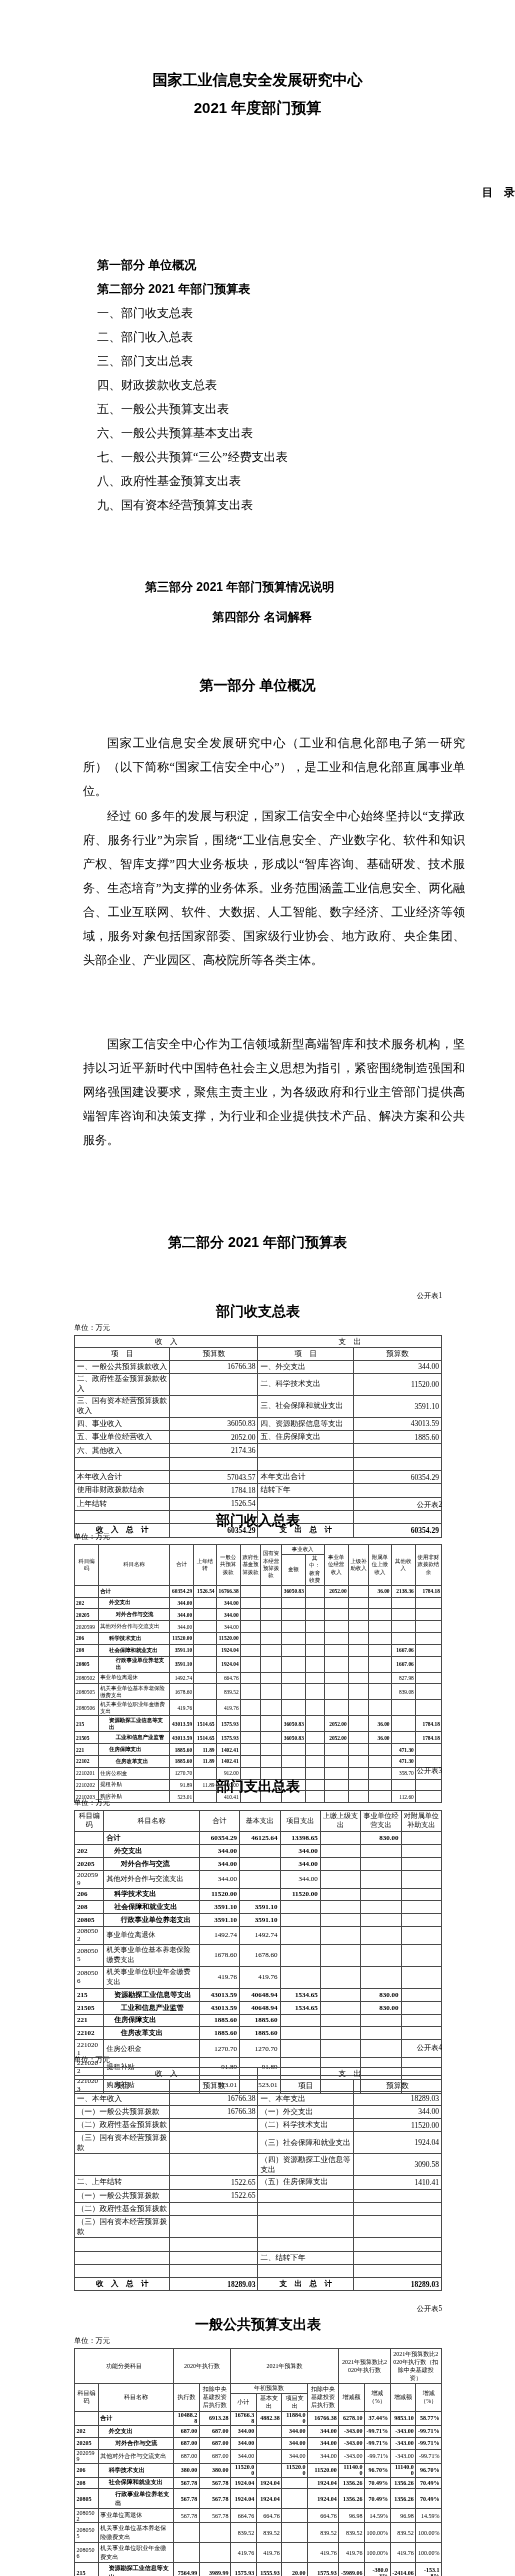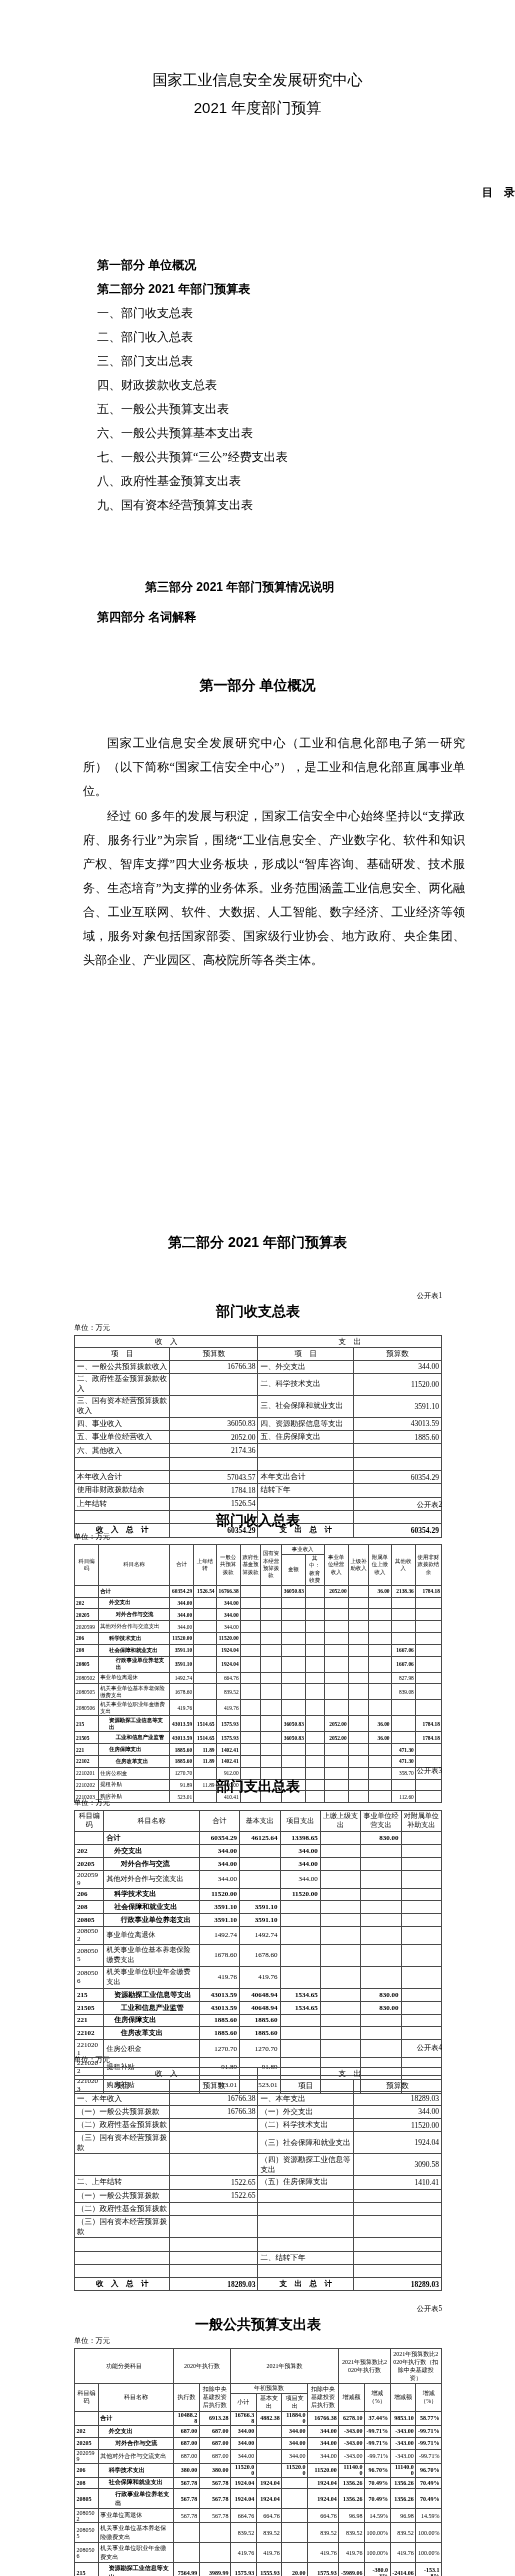--- a/index.html
+++ b/index.html
@@ -1,27 +1,27 @@
 <!DOCTYPE html>
 <html style="font-size:8.2px"><head>
 <meta charset="utf-8">
 <style>
   html,body{margin:0;padding:0;background:#ffffff;}
   .page{position:relative;width:515px;height:4043px;background:#fff;color:#000;
         font-family:"Liberation Serif","DejaVu Serif",serif;overflow:hidden;}
   .abs{position:absolute;left:0;width:100%;}
-  .cover{text-align:center;font-weight:normal;font-size:15px;line-height:28px;
+  .cover{text-align:center;font-weight:bold;font-size:15px;line-height:28px;
          font-family:"Liberation Sans","DejaVu Sans",sans-serif;}
   .toc-title{text-align:right;font-weight:bold;font-size:11px;
          font-family:"Liberation Sans","DejaVu Sans",sans-serif;}
   .toc-wrap{position:absolute;left:97px;width:330px;}
   .toc-item{font-size:12px;line-height:24px;height:24px;white-space:nowrap;}
   .toc-item.hd{font-weight:bold;font-family:"Liberation Sans","DejaVu Sans",sans-serif;}
   .toc-item:nth-child(12){margin-top:58px;margin-left:48px;}
-  .toc-item:nth-child(13){margin-top:6.2px;}
+  .toc-item:nth-child(13){margin-top:6.2px;text-align:center;}
   .part-heading{text-align:center;font-weight:bold;font-size:14px;
          font-family:"Liberation Sans","DejaVu Sans",sans-serif;}
   .para{position:absolute;left:83px;width:382px;font-size:12px;line-height:24px;
         text-align:justify;text-indent:2em;}
   .tblock{position:absolute;left:74px;width:368px;}
   .open-label{text-align:right;font-size:7.2px;margin-bottom:2.1px;}
   .tbl-title{text-align:center;font-size:14px;font-weight:bold;margin:1px 0 2.1px;}
   .unit{font-size:7.2px;margin-bottom:2.1px;}
   table{width:100%;border-collapse:collapse;table-layout:fixed;border:1px solid #222;}
   th,td{border:0.5px solid #4a4a4a;font-weight:normal;padding:0.5px 2.1px;
@@ -58,20 +58,21 @@
       <div class="toc-item">七、一般公共预算“三公”经费支出表</div>
       <div class="toc-item">八、政府性基金预算支出表</div>
       <div class="toc-item">九、国有资本经营预算支出表</div>
       <div class="toc-item hd">第三部分 2021 年部门预算情况说明</div>
       <div class="toc-item hd">第四部分 名词解释</div>
     </div>
 
   <div class="abs part-heading" style="top:677px">第一部分 单位概况</div>
   <p class="para" style="top:719px">国家工业信息安全发展研究中心（工业和信息化部电子第一研究所）（以下简称“国家工信安全中心”），是工业和信息化部直属事业单位。</p>
   <p class="para" style="top:792px">经过 60 多年的发展与积淀，国家工信安全中心始终坚持以“支撑政府、服务行业”为宗旨，围绕“工业信息安全、产业数字化、软件和知识产权、智库支撑”四大业务板块，形成以“智库咨询、基础研发、技术服务、生态培育”为支撑的业务体系。业务范围涵盖工业信息安全、两化融合、工业互联网、软件、大数据、人工智能、数字经济、工业经济等领域，服务对象包括国家部委、国家级行业协会、地方政府、央企集团、头部企业、产业园区、高校院所等各类主体。</p>
+  <p class="para" style="top:1020px">国家工信安全中心作为工信领域新型高端智库和技术服务机构，坚持以习近平新时代中国特色社会主义思想为指引，紧密围绕制造强国和网络强国建设要求，聚焦主责主业，为各级政府和行业主管部门提供高端智库咨询和决策支撑，为行业和企业提供技术产品、解决方案和公共服务。</p>
 
   <div class="abs part-heading" style="top:1234px">第二部分 2021 年部门预算表</div>
 
   <div class="tblock ft14" style="top:1291px">
     <div class="open-label">公开表1</div>
     <div class="tbl-title">部门收支总表</div>
     <div class="unit">单位：万元</div>
     <div>
         <table>
           <colgroup>

